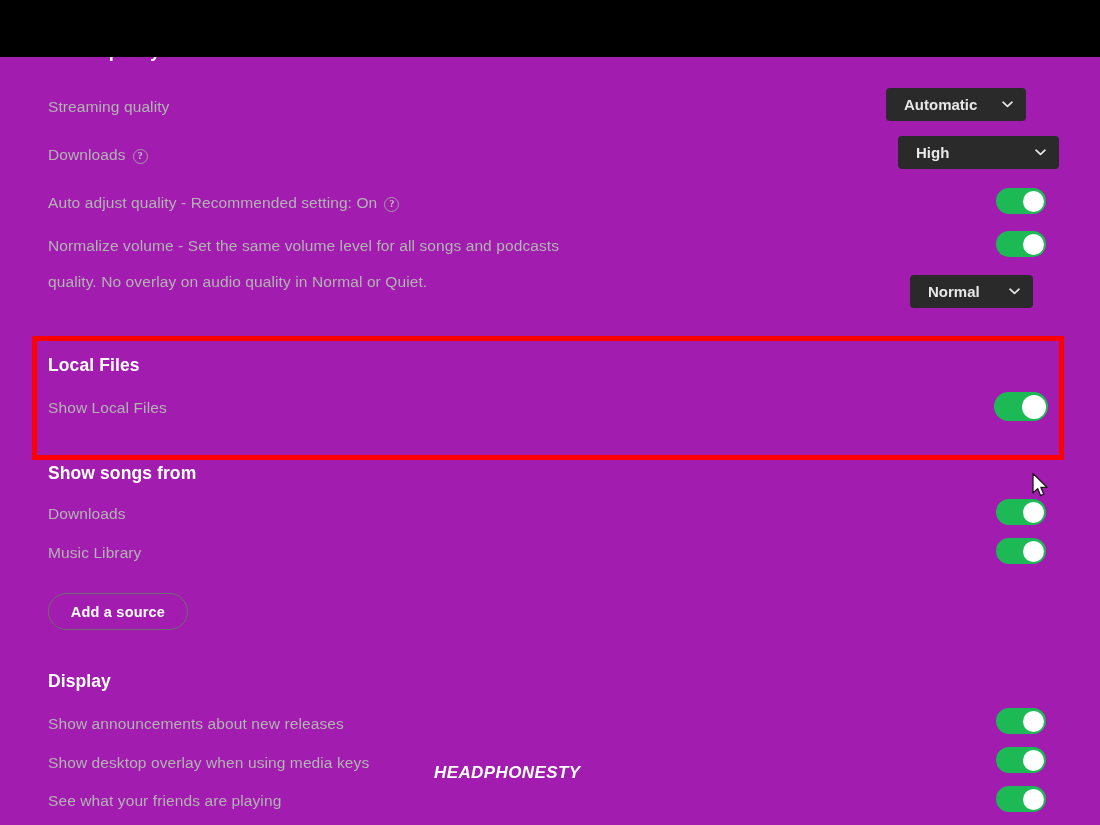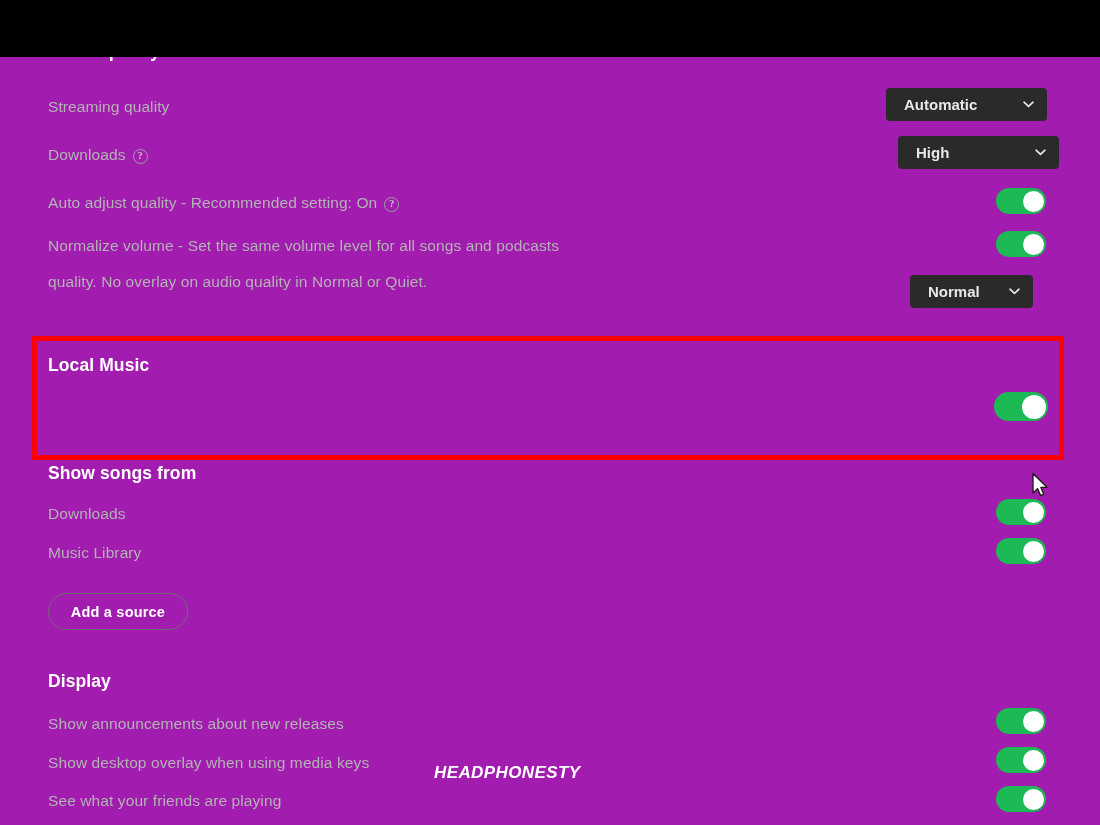--- a/index.html
+++ b/index.html
@@ -158,21 +158,21 @@
 
 <div id="settings-pane">
 
   <div id="audio-quality-clip">
     <span class="section-title">Audio quality</span>
   </div>
 
   <div class="row" style="top:38px;">
     <span class="label">Streaming quality</span>
   </div>
-  <div class="dropdown" style="left:886px; top:31px; width:161px;">
+  <div class="dropdown" style="left:886px; top:31px; width:140px;">
     <span class="dd-value">Automatic</span>
     <span class="chev">
       <svg viewBox="0 0 16 16" width="13" height="13" aria-hidden="true">
         <path d="M2.5 5.2 L8 10.4 L13.5 5.2" fill="none" stroke="#e8e8e8" stroke-width="2.1" stroke-linecap="round" stroke-linejoin="round"></path>
       </svg>
     </span>
   </div>
 
   <div class="row" style="top:86px;">
     <span class="label">Downloads</span><span class="help-icon">?</span>
@@ -206,21 +206,24 @@
   <div class="dropdown" style="left:910px; top:218px; width:123px;justify-content:flex-end;">
     <span class="dd-value">Normal</span>
     <span class="chev">
       <svg viewBox="0 0 16 16" width="13" height="13" aria-hidden="true">
         <path d="M2.5 5.2 L8 10.4 L13.5 5.2" fill="none" stroke="#e8e8e8" stroke-width="2.1" stroke-linecap="round" stroke-linejoin="round"></path>
       </svg>
     </span>
   </div>
 
   <div class="row" style="top:298px;">
-    <span class="section-title">Local Music</span>
+    <span class="section-title">Local Files</span>
+  </div>
+  <div class="row" style="top:339px;">
+    <span class="label">Show Local Files</span>
   </div>
   <div class="toggle big" style="left:994px; top:335px;">
     <span class="knob"></span>
   </div>
 
   <div class="row" style="top:406px;">
     <span class="section-title">Show songs from</span>
   </div>
 
   <div class="row" style="top:445px;">

